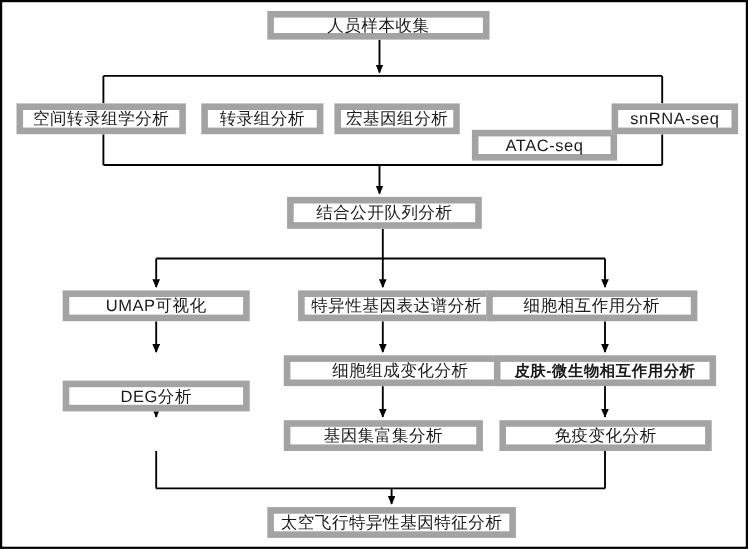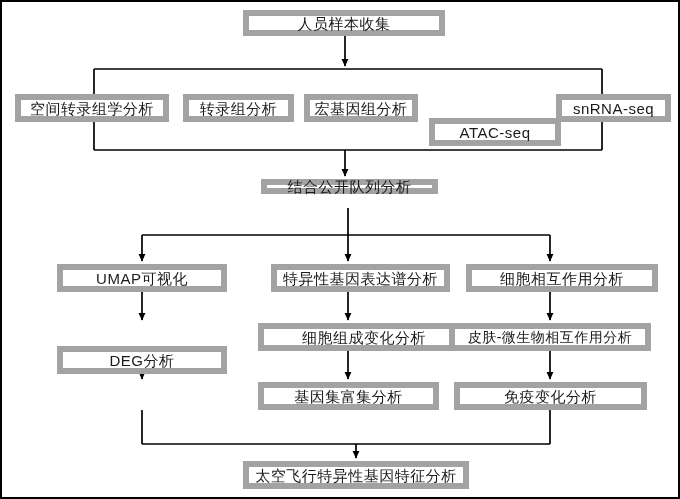--- a/index.html
+++ b/index.html
@@ -38,27 +38,27 @@
     white-space: nowrap;
     line-height: 1;
   }
   
   .n-sample        { left: 241px; top:   8px; width: 202px; height: 26px; }
   .n-spatial       { left:  13px; top:  92px; width: 154px; height: 28px; }
   .n-transcriptome { left: 181px; top:  92px; width: 111px; height: 28px; }
   .n-metagenome    { left: 302px; top:  92px; width: 114px; height: 28px; }
   .n-atac          { left: 427px; top:  92px; width: 132px; height: 28px; margin-top: 24px; }
   .n-snrna         { left: 554px; top:  92px; width: 115px; height: 28px; }
-  .n-cohort        { left: 259px; top: 177px; width: 177px; height: 15px; }
+  .n-cohort        { left: 259px; top: 177px; width: 177px; height: 29px; }
   .n-umap          { left:  55px; top: 262px; width: 170px; height: 28px; }
   .n-specific      { left: 256px; top: 262px; width: 179px; height: 28px; margin-left: 13px; }
-  .n-cellint       { left: 464px; top: 262px; width: 192px; height: 28px; }
+  .n-cellint       { left: 440px; top: 262px; width: 192px; height: 28px; }
   .n-deg           { left:  55px; top: 321px; width: 170px; height: 28px; margin-top: 23px; }
   .n-cellcomp      { left: 256px; top: 321px; width: 212px; height: 28px; }
-  .n-skinmicro     { left: 447px; top: 321px; width: 202px; height: 28px; font-size: 14px; }
+  .n-skinmicro     { left: 447px; top: 321px; width: 202px; height: 28px; font-size: 14px; font-weight: bold; }
   .n-pathway       { left:  55px; top: 380px; width: 170px; height: 28px; }
   .n-geneset       { left: 256px; top: 380px; width: 181px; height: 28px; }
   .n-immune        { left: 452px; top: 380px; width: 193px; height: 28px; }
   .n-final         { left: 241px; top: 459px; width: 226px; height: 28px; }
 </style>
 </head>
 <body>
 
 <div id="canvas">
 

